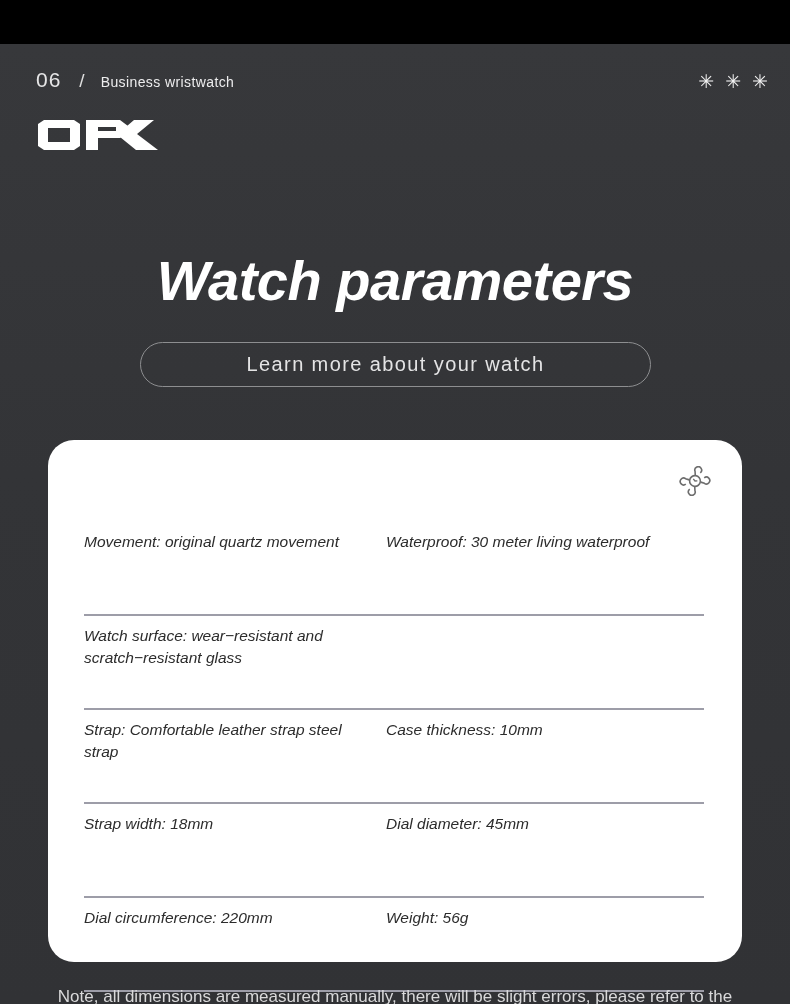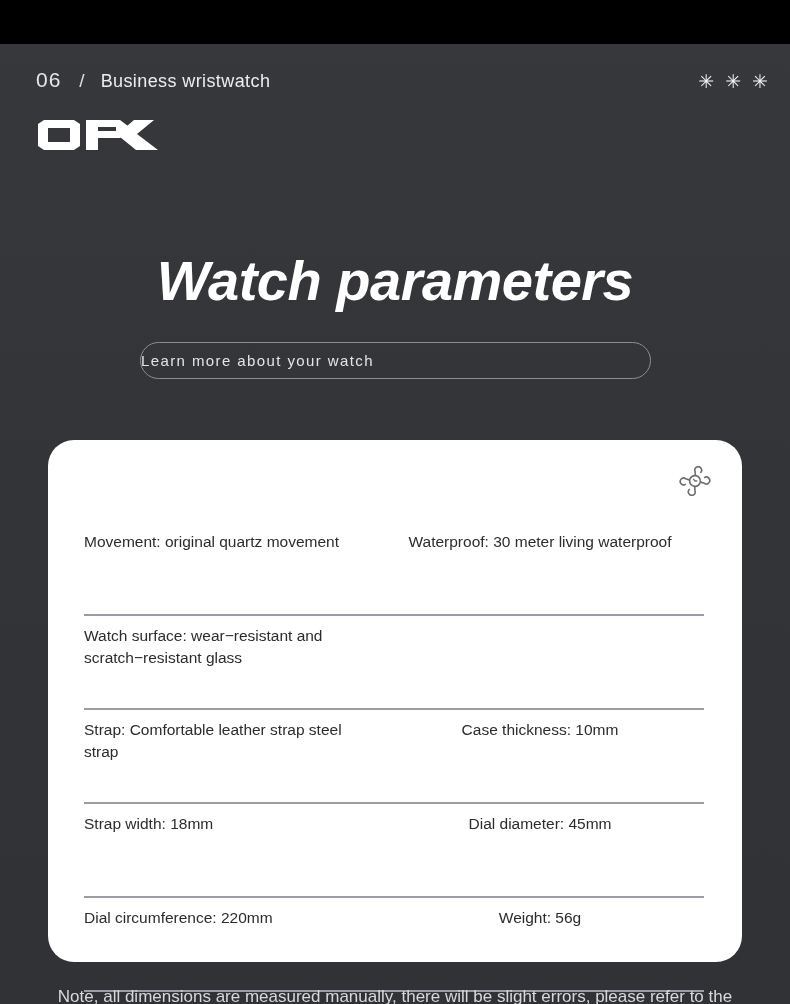--- a/index.html
+++ b/index.html
@@ -58,21 +58,21 @@
     letter-spacing: 1px;
     font-weight: 400;
     color: #e6e6e7;
   }
   .hdr-slash {
     font-size: 19px;
     margin: 0 16px 0 18px;
     color: #dedede;
   }
   .hdr-title {
-    font-size: 18px;
+    font-size: 14px;
     letter-spacing: 0.4px;
     color: #ededee;
   }
 
   .asterisks {
     position: absolute;
     top: 28px;
     right: 22px;
     display: flex;
     gap: 11px;
@@ -105,28 +105,28 @@
     letter-spacing: -0.5px;
     line-height: 1.05;
     font-style: italic;
   }
 
   .pill {
     position: absolute;
     top: 298px;
     left: 140px;
     width: 511px;
-    height: 37px;
+    height: 45px;
     border: 1px solid #8d8e90;
     border-radius: 23px;
     display: flex;
     align-items: center;
-    justify-content: flex-start;
+    justify-content: center;
     color: #e4e4e5;
-    font-size: 15px;
+    font-size: 20px;
     letter-spacing: 1.4px;
     background: transparent;
   }
 
   
   .card {
     position: absolute;
     top: 396px;
     left: 48px;
     width: 694px;
@@ -150,32 +150,32 @@
     left: 36px;
     width: 620px;
   }
 
   .spec-row {
     position: relative;
     display: flex;
     min-height: 72px;
     border-bottom: 2px solid #9d9da8;
   }
-  .spec-row.tall { min-height: 94px; }
+  .spec-row.tall { min-height: 94px; font-style: italic; }
   .spec-row:last-child { border-bottom: 2px solid #9d9da8; }
 
   .spec-cell {
     font-size: 15.5px;
     line-height: 1.42;
     color: #2c2c2c;
     padding-top: 9px;
     padding-right: 10px;
   }
   .spec-cell.col-left { width: 302px; }
-  .spec-cell.col-right { width: 318px; text-align: center; }
+  .spec-cell.col-right { width: 318px; }
 
   
   .note {
     position: absolute;
     top: 941px;
     left: 0;
     width: 790px;
     text-align: center;
     color: #d9d9da;
     font-size: 17px;

